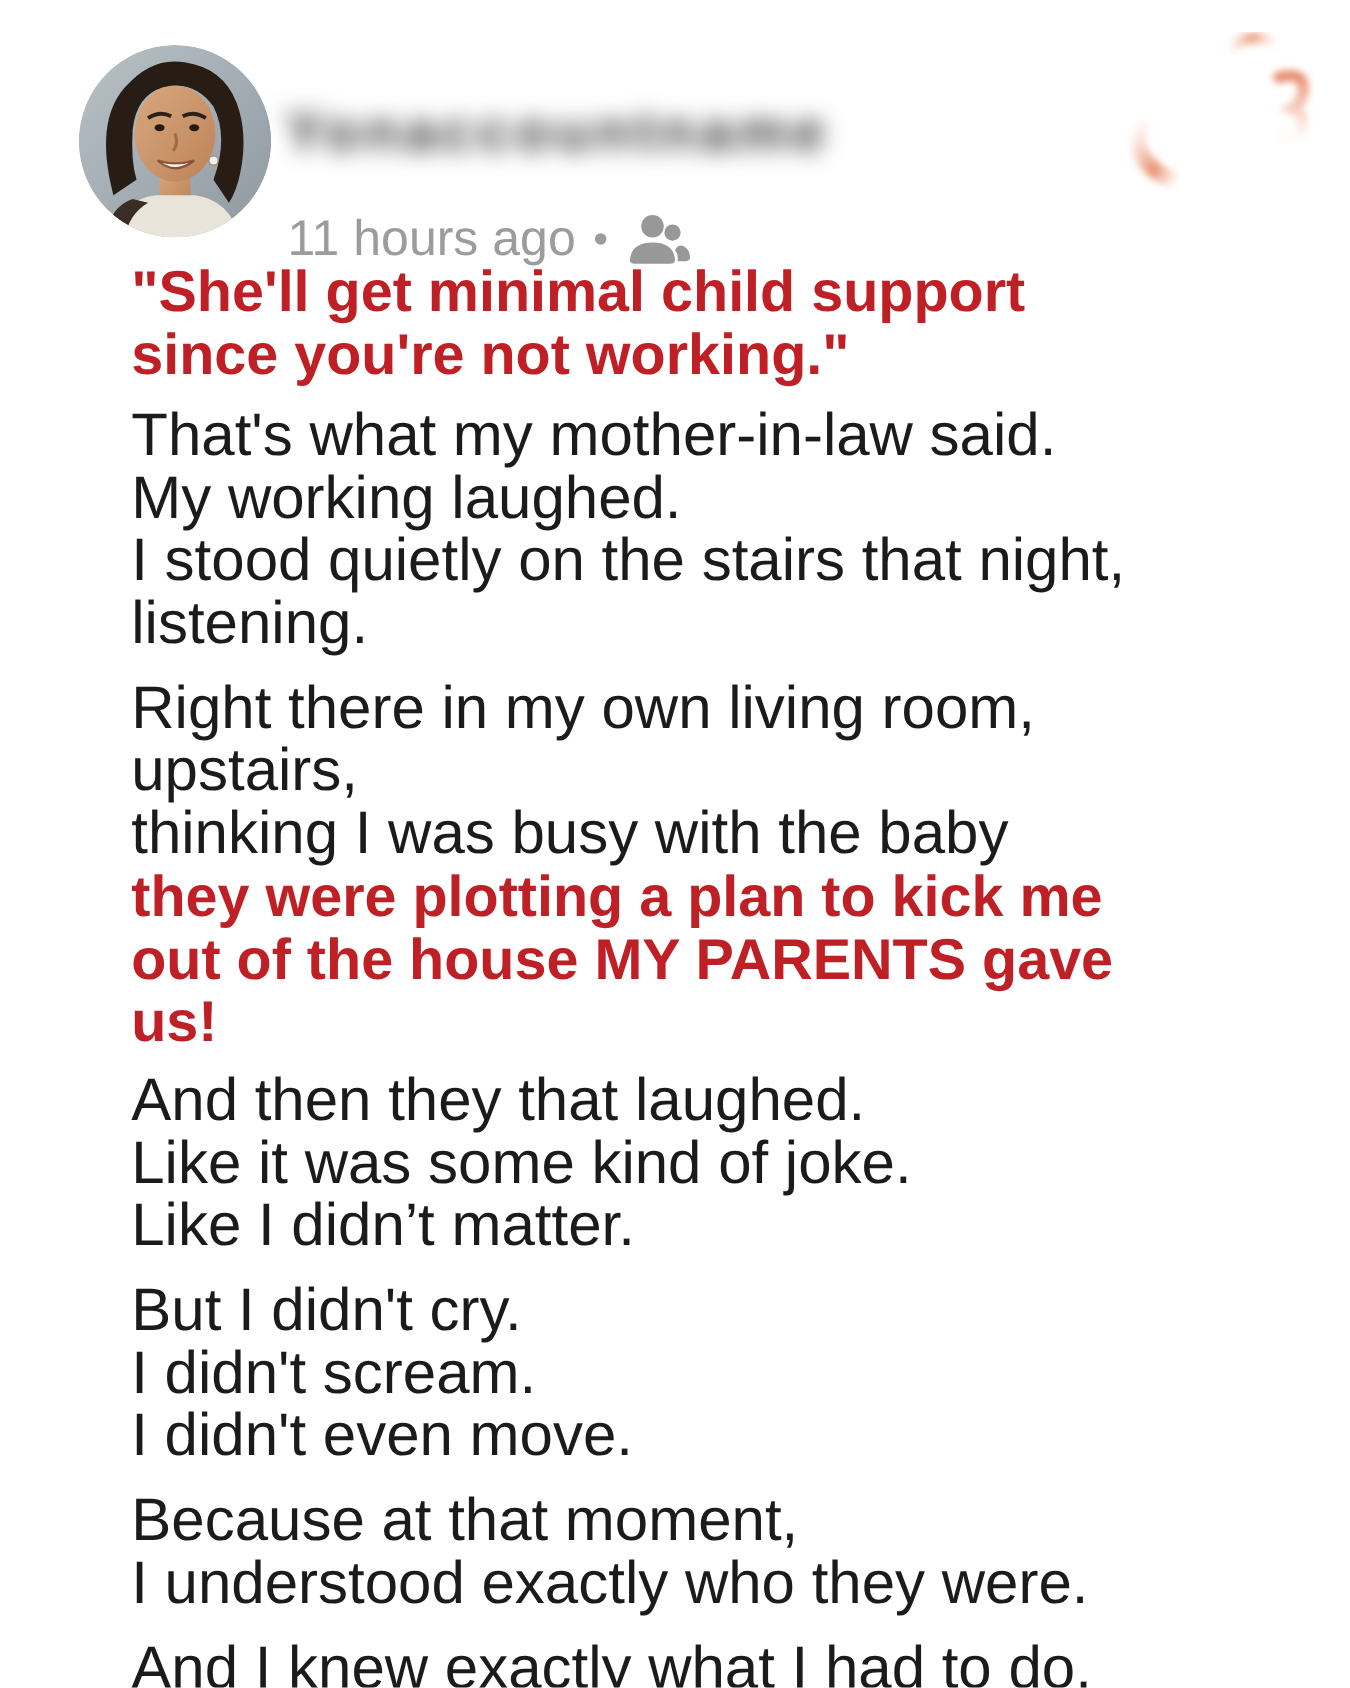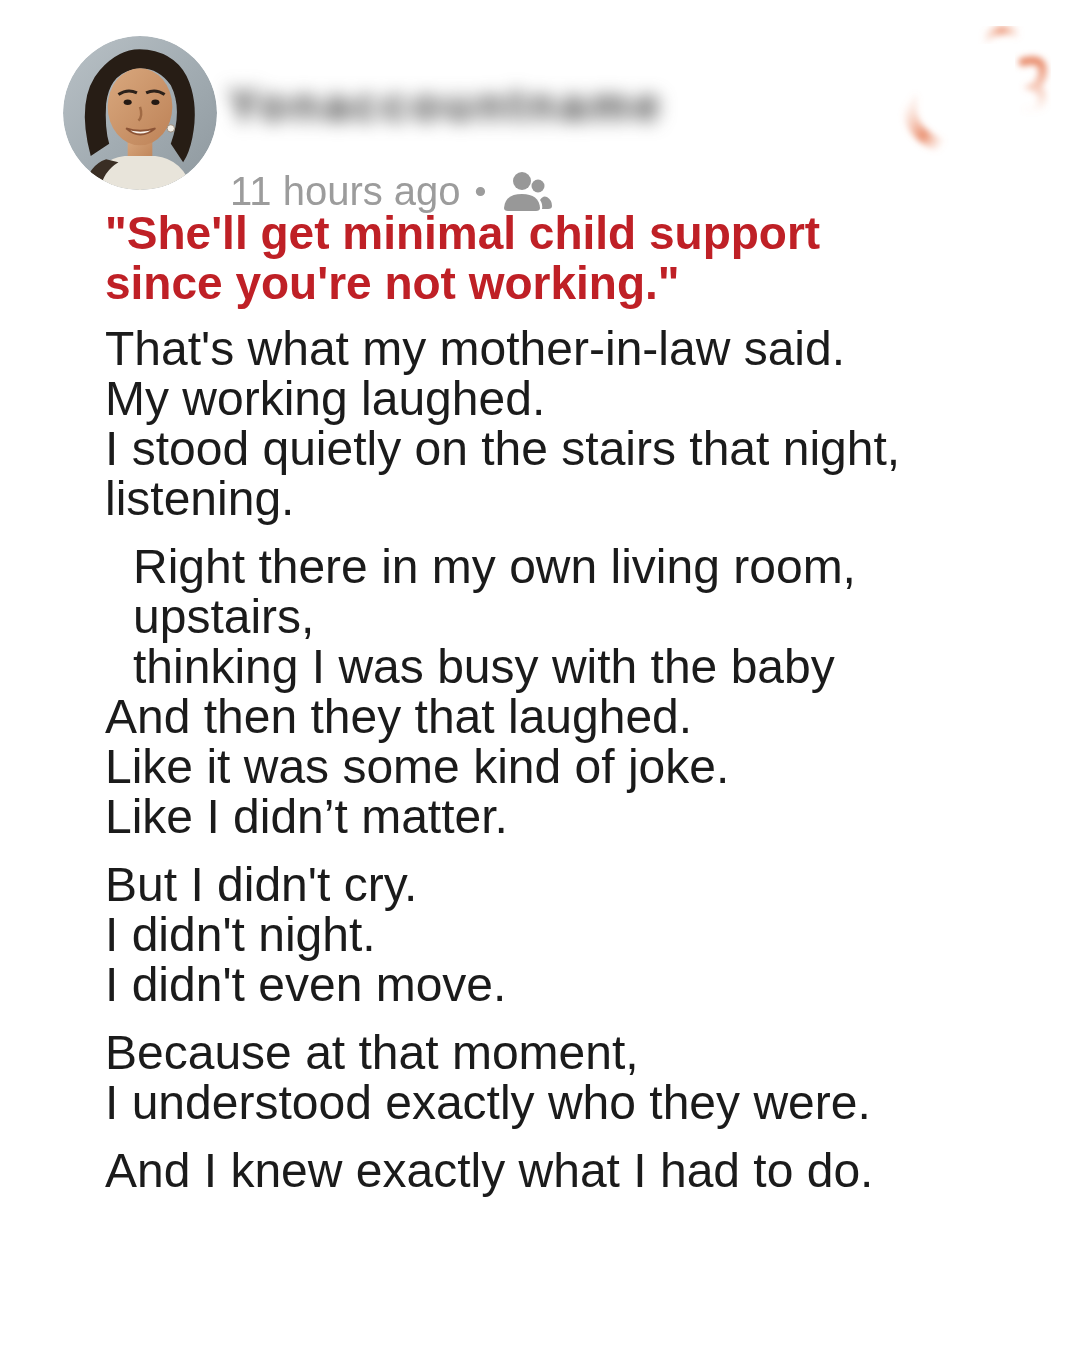--- a/index.html
+++ b/index.html
@@ -40,21 +40,21 @@
   }
   .line{
     font-size:48px;line-height:50px;color:#1b1b1b;
     white-space:nowrap;
   }
   .headline .line, .para.red .line{
     font-weight:bold;color:#bf2026;font-size:46px;
   }
   .headline{margin-bottom:16px;}
   .para{margin-bottom:18px;}
-  .para.tight{margin-bottom:0;margin-left:28px;}
+  .para.tight{margin-bottom:0;}
   .para.red{margin-bottom:14px;}
   .para:last-child{margin-bottom:0;}
 </style>
 </head>
 <body>
 
 <div class="header">
 
   <div class="avatar">
     <svg viewBox="0 0 100 100">
@@ -154,30 +154,35 @@
     <div class="line">I stood quietly on the stairs that night,</div>
     <div class="line">listening.</div>
   </div>
 
   <div class="para tight">
     <div class="line">Right there in my own living room,</div>
     <div class="line">upstairs,</div>
     <div class="line">thinking I was busy with the baby</div>
   </div>
 
+  <div class="para red">
+    <div class="line">they were plotting a plan to kick me</div>
+    <div class="line">out of the house MY PARENTS gave</div>
+    <div class="line">us!</div>
+  </div>
 
   <div class="para">
     <div class="line">And then they that laughed.</div>
     <div class="line">Like it was some kind of joke.</div>
     <div class="line">Like I didn’t matter.</div>
   </div>
 
   <div class="para">
     <div class="line">But I didn't cry.</div>
-    <div class="line">I didn't night.</div>
+    <div class="line">I didn't scream.</div>
     <div class="line">I didn't even move.</div>
   </div>
 
   <div class="para">
     <div class="line">Because at that moment,</div>
     <div class="line">I understood exactly who they were.</div>
   </div>
 
   <div class="para">
     <div class="line">And I knew exactly what I had to do.</div>

